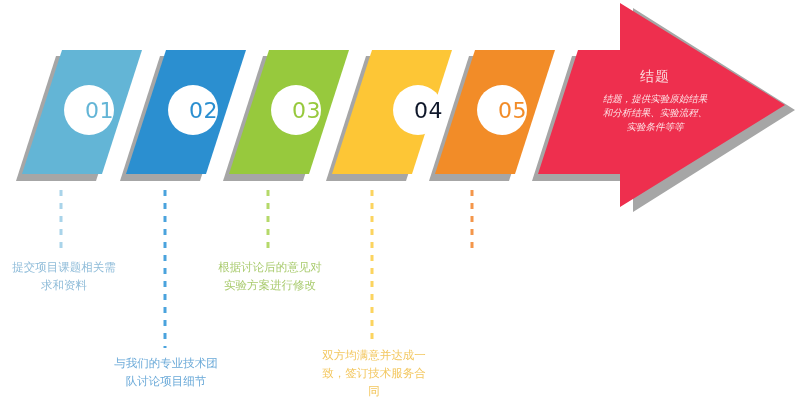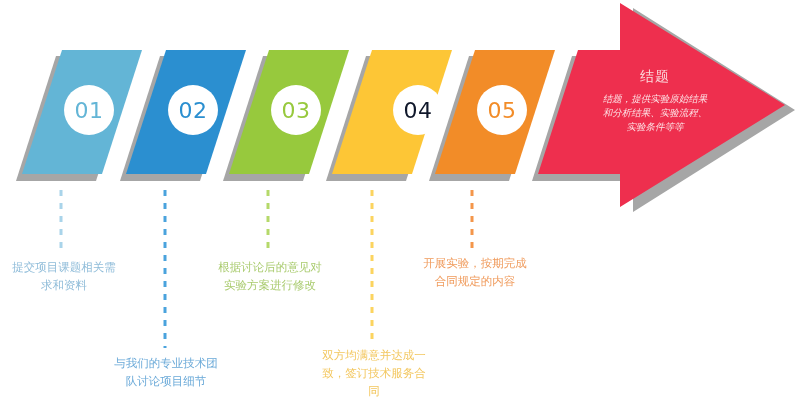--- a/index.html
+++ b/index.html
@@ -29,21 +29,21 @@
     height: 410px;
   }
   .step-badge {
     position: absolute;
     width: 50px;
     height: 50px;
     border-radius: 50%;
     background: #ffffff;
     display: flex;
     align-items: center;
-    justify-content: center;
+    justify-content: flex-end;
     font-size: 22px;
     letter-spacing: 0.5px;
     font-weight: normal;
   }
   .caption {
     position: absolute;
     font-size: 11.5px;
     line-height: 1.55;
     width: 112px;
     text-align: center;
@@ -127,16 +127,15 @@
     <div class="arrow-body-text">结题，提供实验原始结果和分析结果、实验流程、实验条件等等</div>
 
     <div class="caption" style="left:8px; top:259px; color:#8fbcd9;text-align:center;">提交项目课题相关需求和资料</div>
 
     <div class="caption" style="left:110px; top:355px; color:#6aa9d8;">与我们的专业技术团队讨论项目细节</div>
 
     <div class="caption" style="left:214px; top:259px; color:#a9cb6e;">根据讨论后的意见对实验方案进行修改</div>
 
     <div class="caption" style="left:318px; top:347px; color:#f3c75f;">双方均满意并达成一致，签订技术服务合同</div>
 
-    <div class="caption" style="left:419px; top:255px; color:#f09b5c;">开展实验，按期完成合同规定的内容</div>
 
   </div>
 </div>
 
 </body></html>

